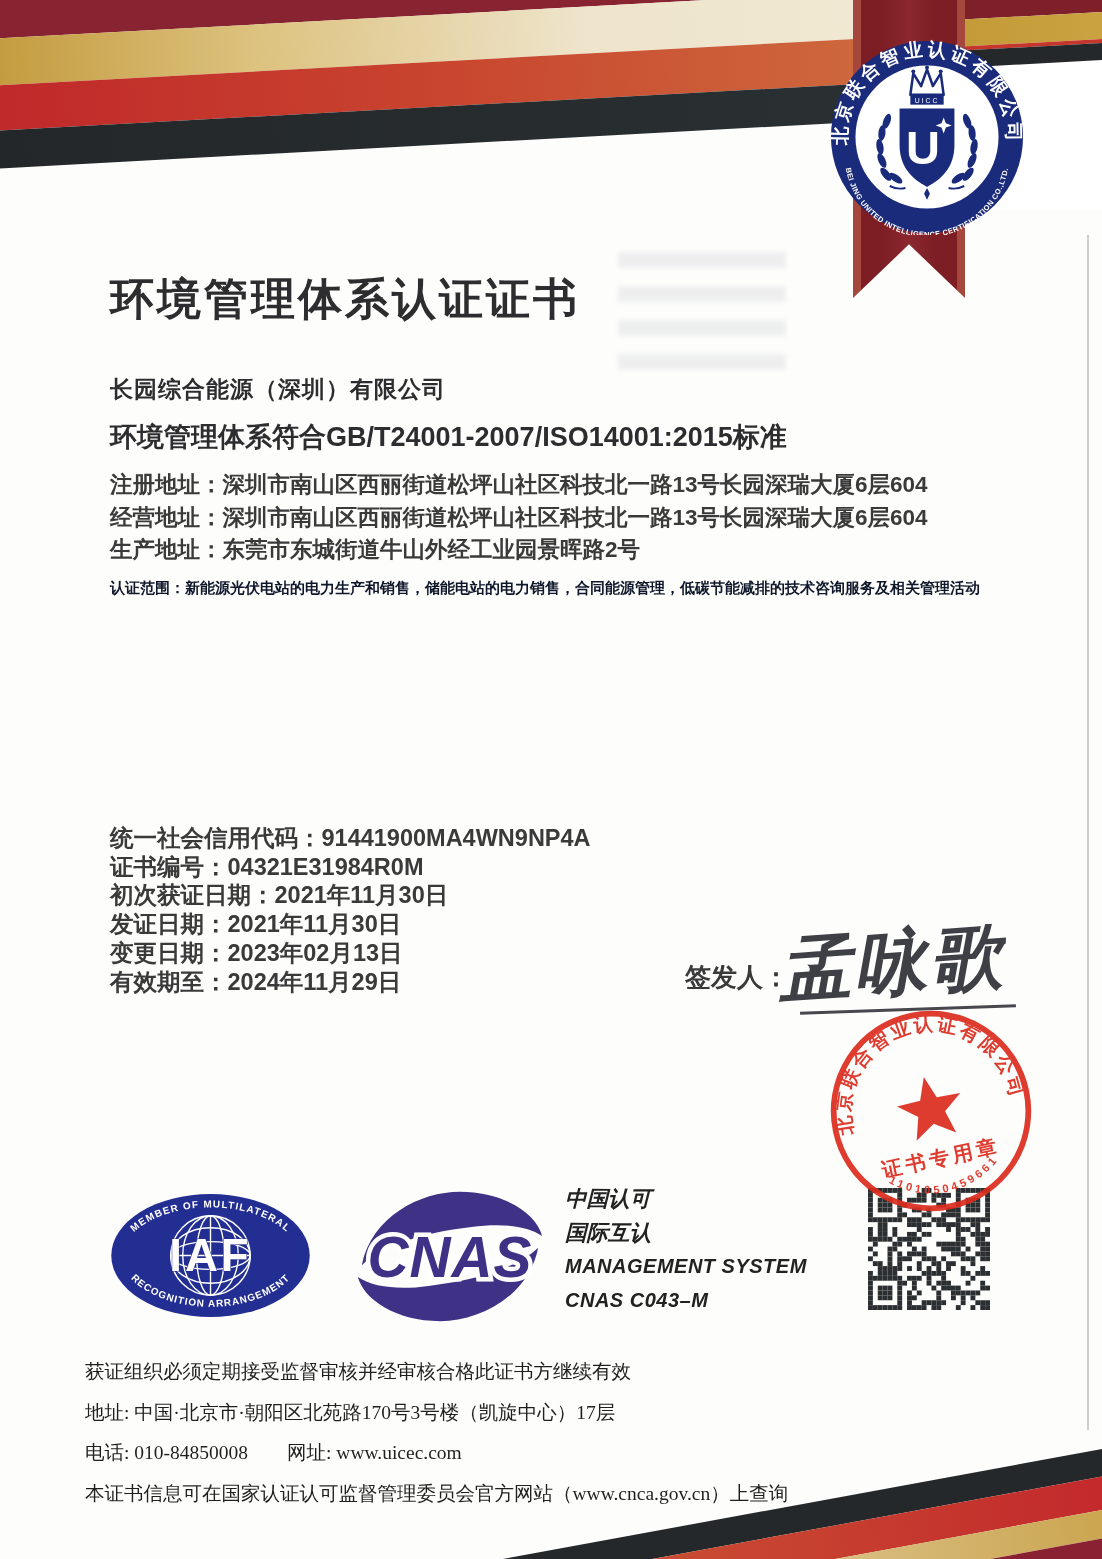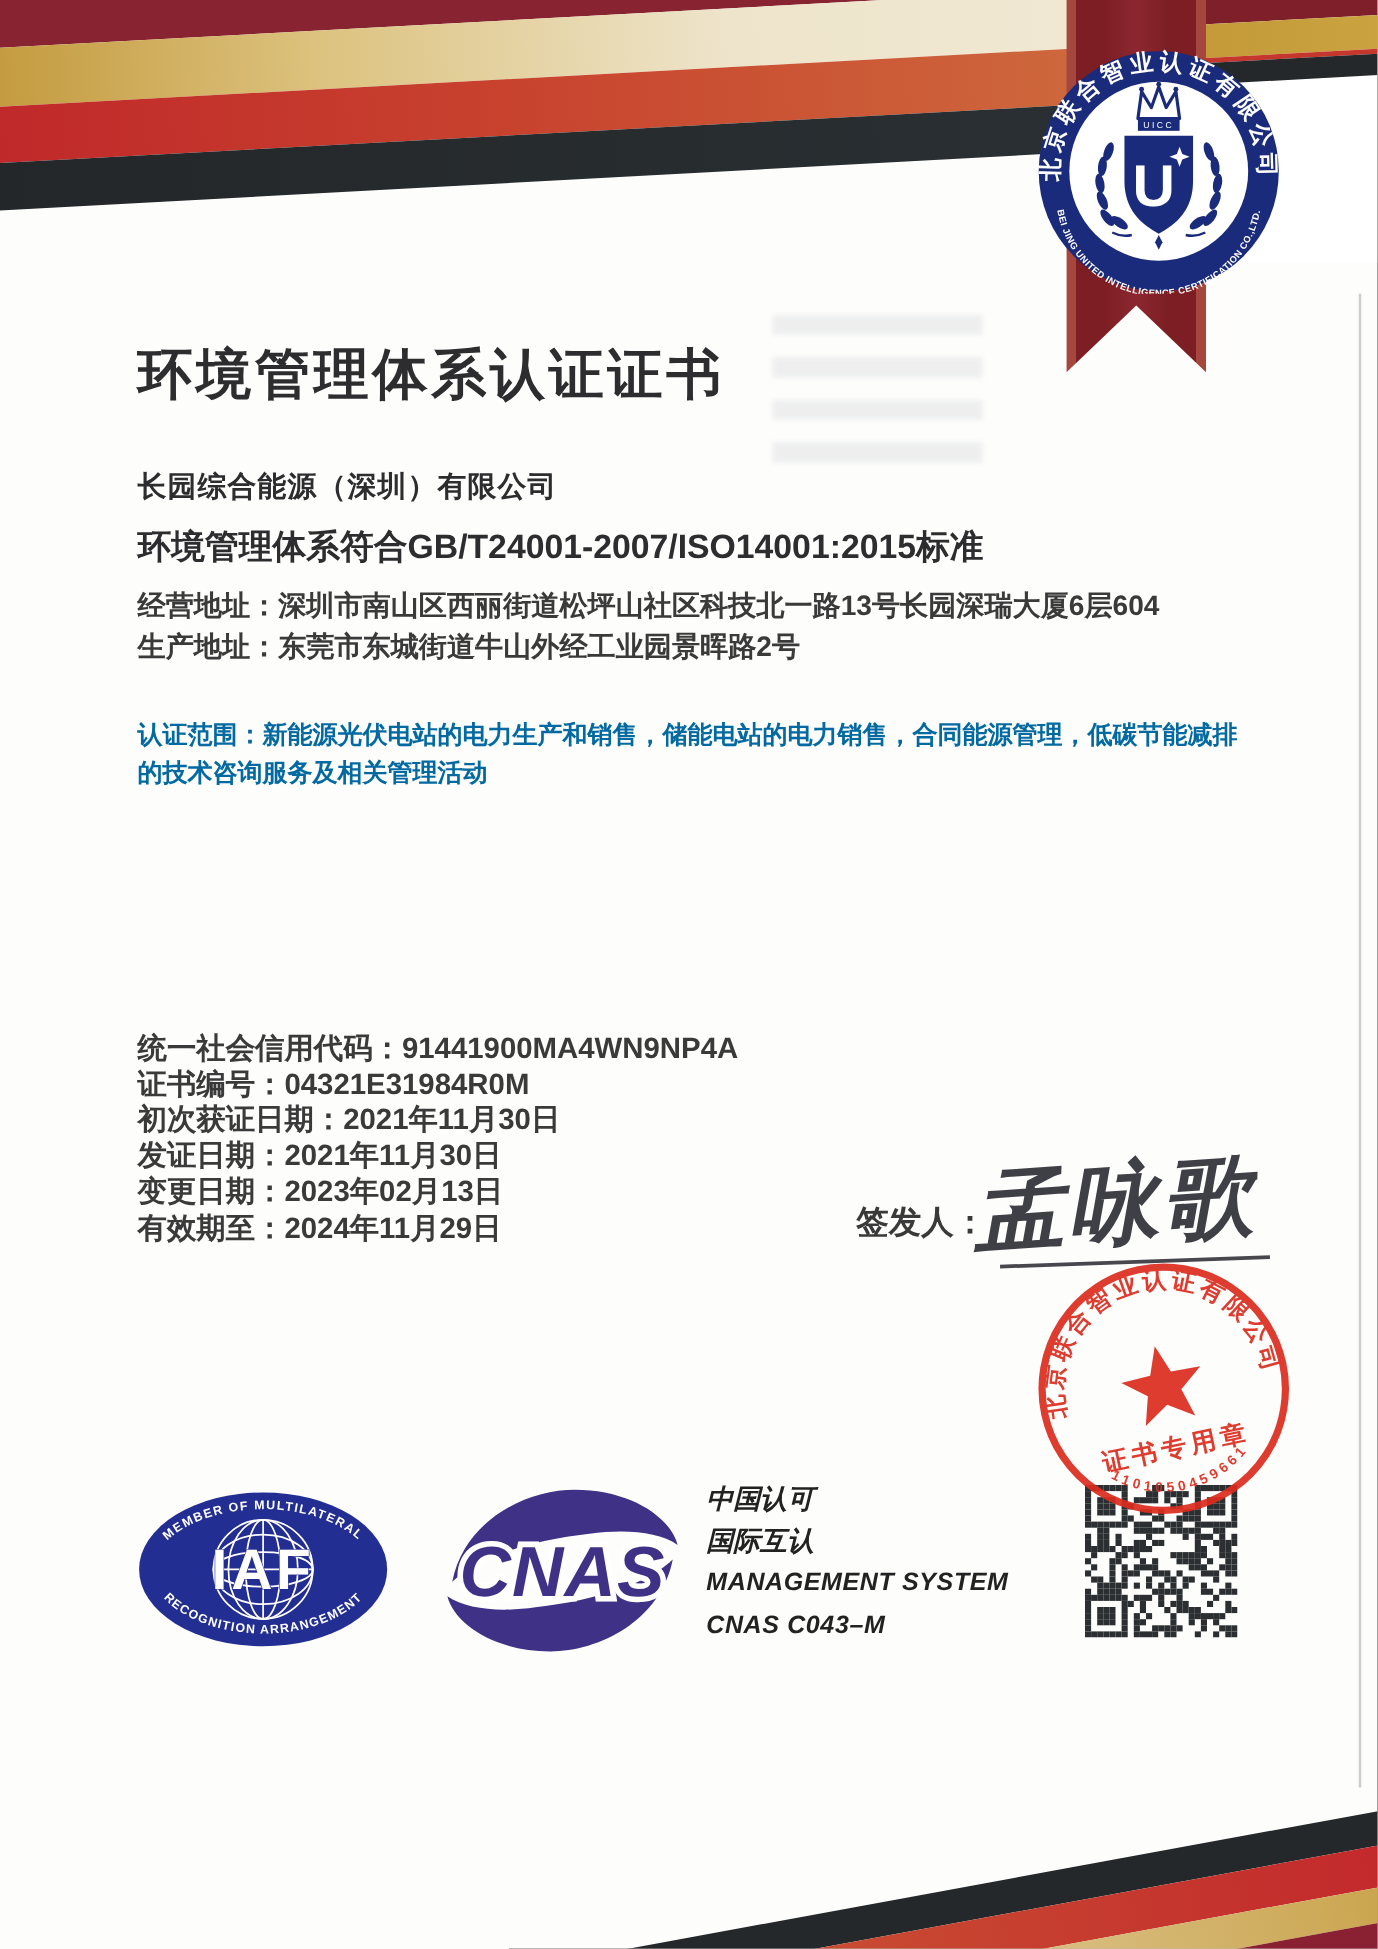--- a/index.html
+++ b/index.html
@@ -27,21 +27,21 @@
   
   .ghost{position:absolute;left:618px;top:252px;width:168px;height:132px;z-index:0;
          background:repeating-linear-gradient(#dcdde0 0 16px,transparent 16px 34px);
          opacity:.45;filter:blur(2px);}
   
   .abs{position:absolute;}
   .title{left:110px;top:270px;font-size:44px;font-weight:700;letter-spacing:3px;color:#2d2d2f;}
   .company{left:110px;top:374px;font-size:23px;font-weight:700;letter-spacing:1px;color:#2d2d2f;}
   .standard{left:110px;top:419px;font-size:27px;font-weight:700;color:#2d2d2f;}
   .addresses{left:110px;top:469px;font-size:22.5px;line-height:32.5px;font-weight:600;color:#3a3a3a;}
-  .scope{left:110px;top:573px;width:885px;font-size:20px;line-height:31px;font-weight:600;color:#0369a1;font-family:Liberation Serif, serif;}
+  .scope{left:110px;top:573px;width:885px;font-size:15px;line-height:31px;font-weight:600;color:#0f172a;font-family:Liberation Serif, serif;}
   .certinfo{left:110px;top:824px;font-size:23.5px;line-height:28.7px;font-weight:600;color:#3a3a3a;}
   .issuer-label{left:685px;top:960px;font-size:26px;font-weight:600;color:#3a3a3a;}
   .signature{left:778px;top:916px;font-size:72px;font-weight:700;letter-spacing:4px;color:#3f3f46;
              transform:rotate(-4deg);font-style:italic;}
   .sig-line{left:800px;top:1008px;width:216px;height:3px;background:#47474d;transform:rotate(-2deg);}
   .seal{position:absolute;left:825px;top:1005px;width:212px;height:212px;z-index:6;
         transform:rotate(-12deg);opacity:.92;}
   .iaf{position:absolute;left:108px;top:1192px;width:205px;height:127px;}
   .cnas{position:absolute;left:352px;top:1182px;width:196px;height:147px;}
   .accred{left:565px;top:1183px;font-size:21.5px;line-height:33.5px;font-weight:700;color:#222;font-style:italic;}
@@ -125,20 +125,21 @@
       <ellipse cx="132" cy="142" rx="3.6" ry="8" transform="rotate(55 132 142)"></ellipse>
     </g>
     <path d="M 100,152 l 3,6 l -3,6 l -3,-6 Z" fill="#1b2b7b"></path>
   </svg>
 
   <div class="abs title">环境管理体系认证证书</div>
   <div class="abs company">长园综合能源（深圳）有限公司</div>
   <div class="abs standard">环境管理体系符合GB/T24001-2007/ISO14001:2015标准</div>
 
   <div class="abs addresses">
+    <div>注册地址：深圳市南山区西丽街道松坪山社区科技北一路13号长园深瑞大厦6层604</div>
     <div>经营地址：深圳市南山区西丽街道松坪山社区科技北一路13号长园深瑞大厦6层604</div>
     <div>生产地址：东莞市东城街道牛山外经工业园景晖路2号</div>
   </div>
 
   <div class="abs scope">认证范围：新能源光伏电站的电力生产和销售，储能电站的电力销售，合同能源管理，低碳节能减排的技术咨询服务及相关管理活动</div>
 
   <div class="abs certinfo">
     <div>统一社会信用代码：91441900MA4WN9NP4A</div>
     <div>证书编号：04321E31984R0M</div>
     <div>初次获证日期：2021年11月30日</div>
@@ -531,20 +532,26 @@
         <rect x="48.80" y="117.12" width="4.88" height="4.88" fill="#2b2f31"></rect>
         <rect x="53.68" y="117.12" width="4.88" height="4.88" fill="#2b2f31"></rect>
         <rect x="63.44" y="117.12" width="4.88" height="4.88" fill="#2b2f31"></rect>
         <rect x="68.32" y="117.12" width="4.88" height="4.88" fill="#2b2f31"></rect>
         <rect x="87.84" y="117.12" width="4.88" height="4.88" fill="#2b2f31"></rect>
         <rect x="102.48" y="117.12" width="4.88" height="4.88" fill="#2b2f31"></rect>
         <rect x="112.24" y="117.12" width="4.88" height="4.88" fill="#2b2f31"></rect>
         <rect x="117.12" y="117.12" width="4.88" height="4.88" fill="#2b2f31"></rect>
       </svg></div>
 
+  <div class="abs footer">
+    <div>获证组织必须定期接受监督审核并经审核合格此证书方继续有效</div>
+    <div>地址: 中国·北京市·朝阳区北苑路170号3号楼（凯旋中心）17层</div>
+    <div>电话: 010-84850008　　网址: www.uicec.com</div>
+    <div>本证书信息可在国家认证认可监督管理委员会官方网站（www.cnca.gov.cn）上查询</div>
+  </div>
 
   <div class="band-bottom">
     <div class="b1"></div>
     <div class="b2"></div>
     <div class="b3"></div>
     <div class="b4"></div>
   </div>
 
   <div class="scan-line"></div>
 </div>

